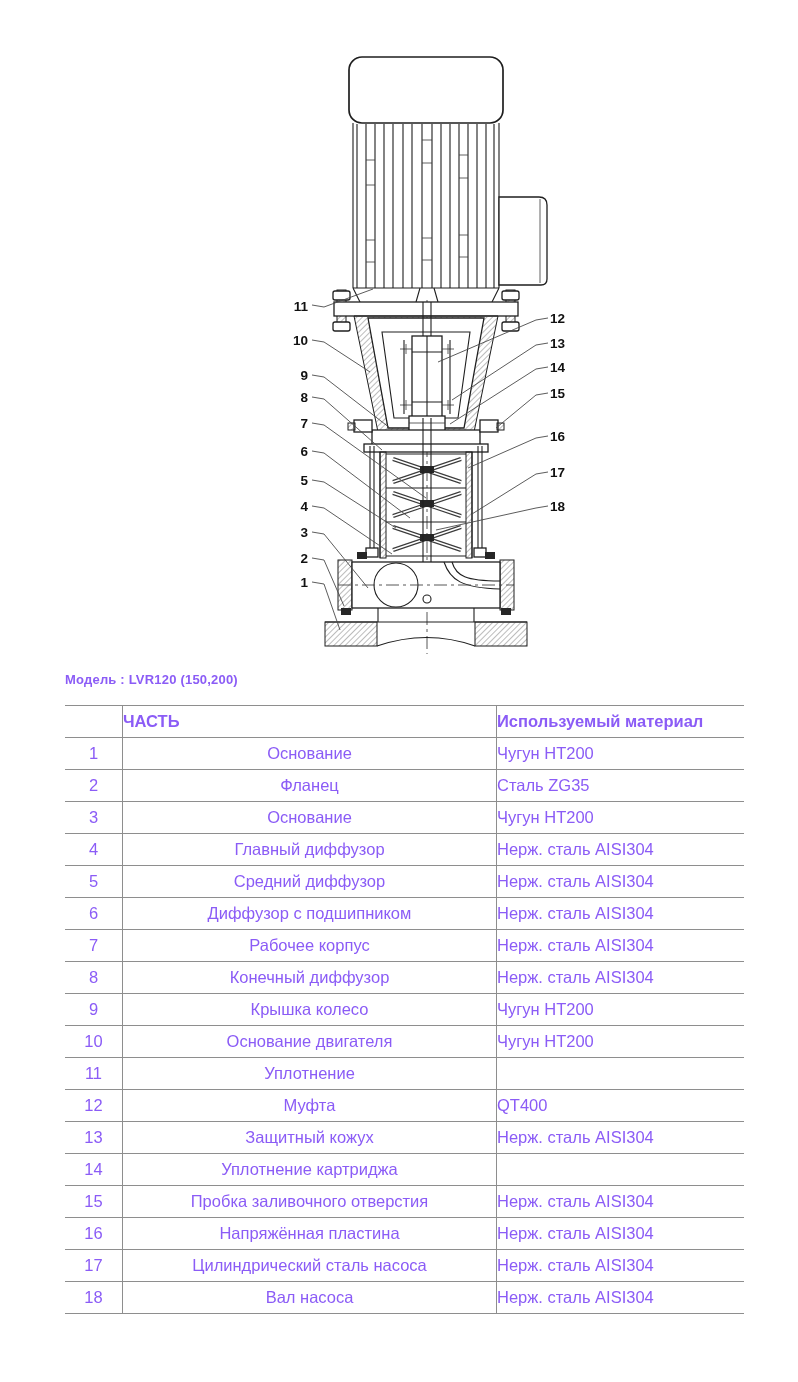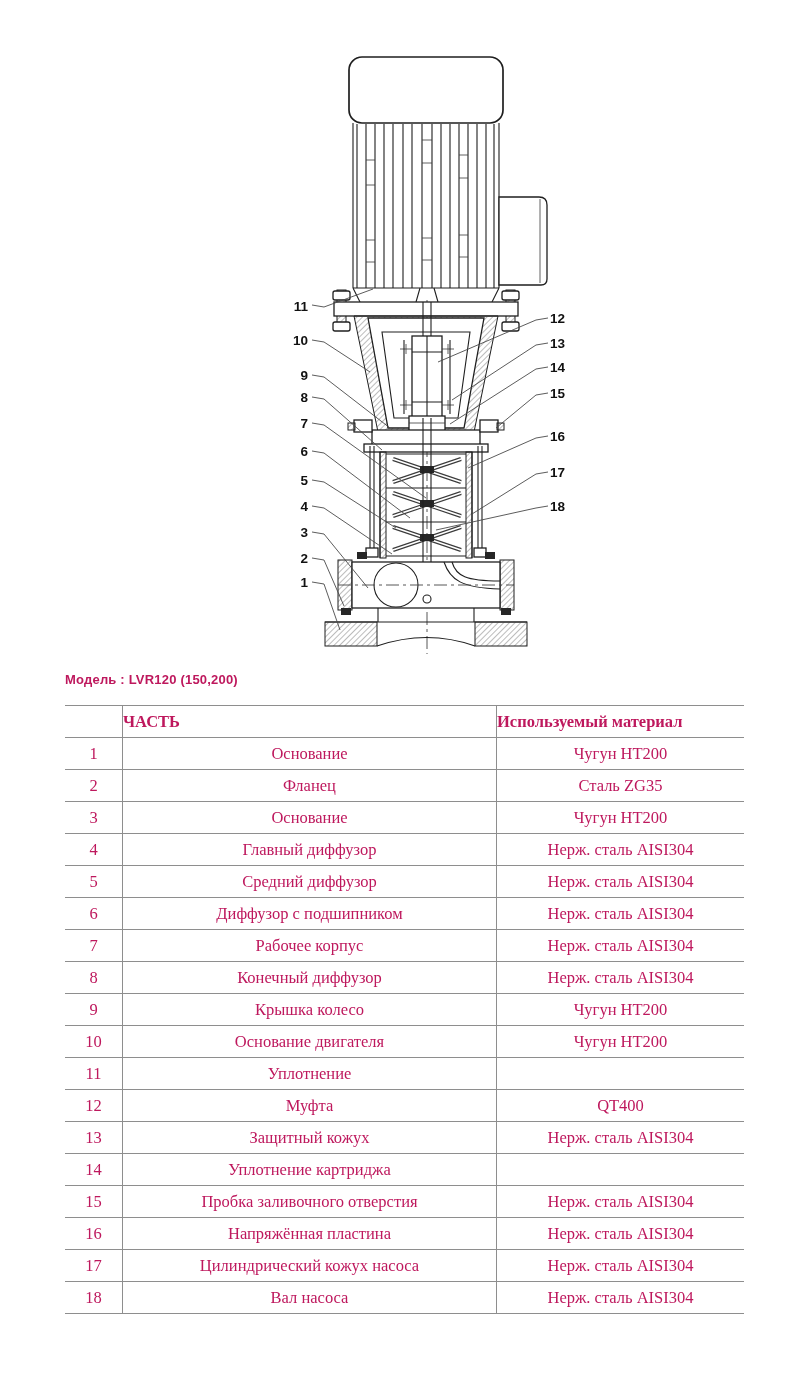--- a/index.html
+++ b/index.html
@@ -1,43 +1,43 @@
 <!DOCTYPE html>
 <html><head>
 <meta charset="utf-8">
 <style>
   html,body{margin:0;padding:0;background:#fff;}
   .page{position:relative;width:798px;height:1382px;background:#fff;overflow:hidden;
-        font-family:"Liberation Sans","DejaVu Sans",sans-serif;color:#be185d;}
+        font-family:"Liberation Sans","DejaVu Sans",sans-serif;color:#8b5cf6;}
   .diagram{position:absolute;top:0;left:0;}
 
   
   .ln{stroke:#1f1f1f;stroke-width:1.1;fill:none;}
   .lnw{stroke:#1f1f1f;stroke-width:1.3;fill:#fff;}
   .cap{stroke:#1f1f1f;stroke-width:1.7;fill:#fff;}
   .thin{stroke:#3a3a3a;stroke-width:.8;fill:none;}
   .leader{stroke:#4a4a4a;stroke-width:.9;fill:none;}
   .num{font:700 13.5px "Liberation Sans","DejaVu Sans",sans-serif;fill:#111;}
   .hatchf{fill:url(#hatch);stroke:#1f1f1f;stroke-width:1;}
   .dark{fill:#262626;stroke:none;}
   .band{stroke:#3c3c3c;stroke-width:4;fill:none;}
   .bandcore{stroke:#fff;stroke-width:1.8;fill:none;}
   .dashline{stroke:#444;stroke-width:.9;stroke-dasharray:13 4 3 4;fill:none;}
 
   .model-title{position:absolute;top:672px;left:65px;font-size:13px;font-weight:700;letter-spacing:.2px;}
 
   .parts-table{position:absolute;top:705px;left:65px;width:677px;border-collapse:collapse;
                table-layout:fixed;font-size:16.5px;
-               border-top:1.5px solid #8e8e8e;font-family:Liberation Serif, serif;}
+               border-top:1.5px solid #8e8e8e;}
   .parts-table th,.parts-table td{height:31px;border-bottom:1.2px solid #8e8e8e;
                padding:0;vertical-align:middle;white-space:nowrap;overflow:hidden;}
   .parts-table thead th{font-weight:700;text-align:left;}
   .col-num{width:57px;text-align:center;}
   .col-part{width:373px;border-left:1.2px solid #8e8e8e;padding-left:12px;text-align:center;}
-  .col-material{width:247px;border-left:1.2px solid #8e8e8e;padding-left:9px;text-align:center;}
+  .col-material{width:247px;border-left:1.2px solid #8e8e8e;padding-left:9px;text-align:left;}
 </style>
 </head>
 <body>
 
 <div class="page">
 
   <svg class="diagram" width="798" height="668" viewBox="0 0 798 668" xmlns="http://www.w3.org/2000/svg">
     <defs>
       <pattern id="hatch" patternUnits="userSpaceOnUse" width="4" height="4" patternTransform="rotate(45)">
         <line x1="0" y1="0" x2="0" y2="4" stroke="#6a6a6a" stroke-width="0.9"></line>
@@ -260,21 +260,21 @@
           <td class="col-part">Пробка заливочного отверстия</td>
           <td class="col-material">Нерж. сталь AISI304</td>
         </tr>
         <tr>
           <td class="col-num">16</td>
           <td class="col-part">Напряжённая пластина</td>
           <td class="col-material">Нерж. сталь AISI304</td>
         </tr>
         <tr>
           <td class="col-num">17</td>
-          <td class="col-part">Цилиндрический кожух насоса</td>
+          <td class="col-part">Цилиндрический сталь насоса</td>
           <td class="col-material">Нерж. сталь AISI304</td>
         </tr>
         <tr>
           <td class="col-num">18</td>
           <td class="col-part">Вал насоса</td>
           <td class="col-material">Нерж. сталь AISI304</td>
         </tr>
       </tbody>
   </table>
 

